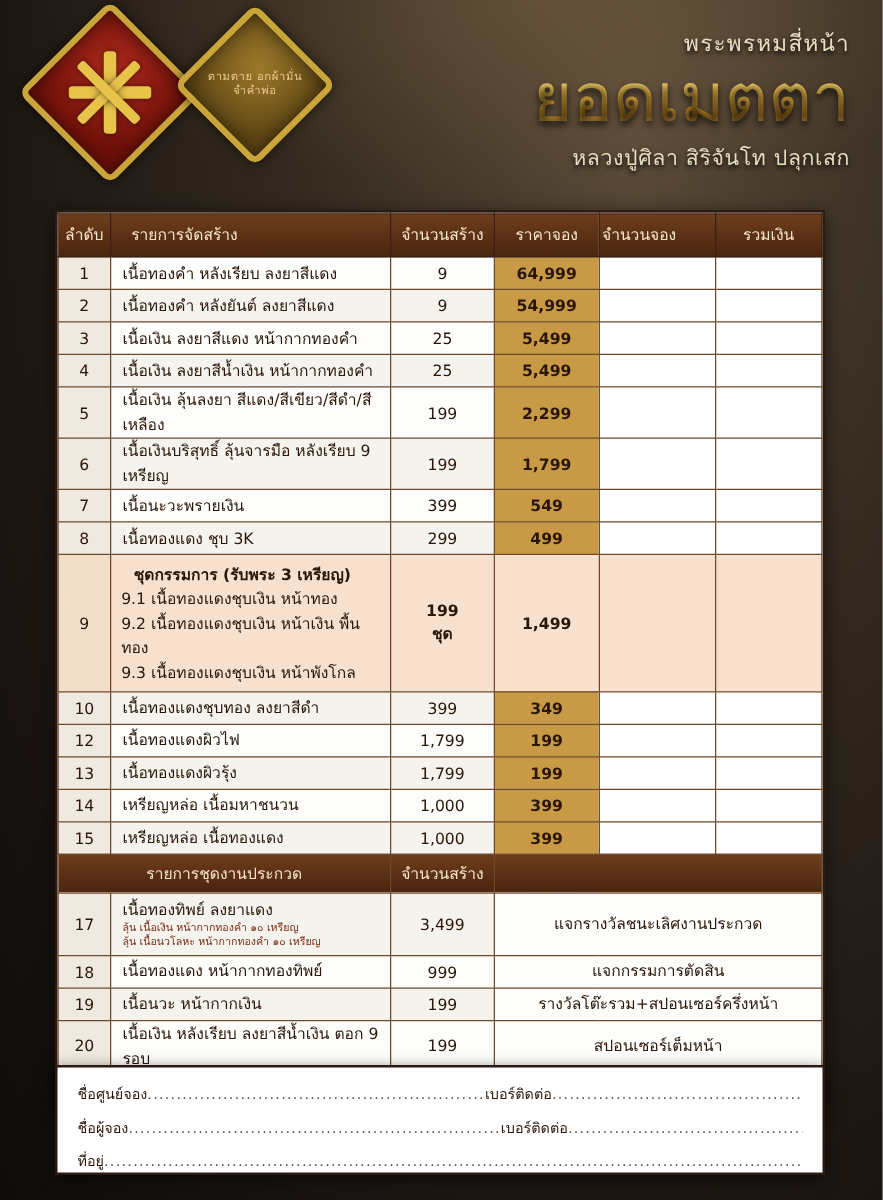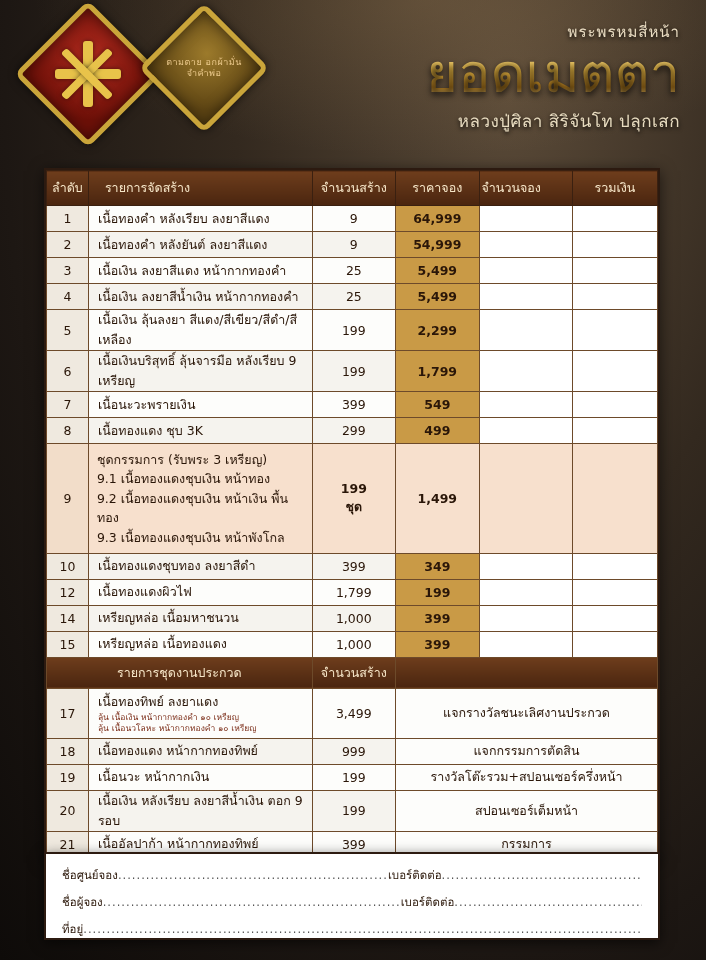--- a/index.html
+++ b/index.html
@@ -69,21 +69,21 @@
   .cross .v{ left:28px; top:0; width:10px; height:66px;}
   .cross .h{ top:28px; left:0; width:66px; height:10px;}
   .cross .d1{ left:28px; top:0; width:8px; height:66px; transform:rotate(45deg);}
   .cross .d2{ left:28px; top:0; width:8px; height:66px; transform:rotate(-45deg);}
 
   .titles {
     position:absolute; right:26px; top:20px; text-align:right;
     font-family:"DejaVu Sans", sans-serif;
   }
   .t-small {
-    font-size:15px; color:#e9dcc2; letter-spacing:1px;
+    font-size:18px; color:#e9dcc2; letter-spacing:1px;
     text-shadow:0 2px 4px rgba(0,0,0,.9);
   }
   .t-big {
     font-size:54px; line-height:1.05; font-weight:normal;
     background:linear-gradient(180deg,#fdf0b0 0%,#e8b743 42%,#a9741b 72%,#f3dd95 100%);
     -webkit-background-clip:text; background-clip:text; color:transparent;
     text-shadow:0 3px 6px rgba(0,0,0,.75);
     margin:2px 0 4px;
   }
   .t-sub {
@@ -118,21 +118,21 @@
   td.no   { text-align:center; background:#efe9df !important; }
   td.name { text-align:left; padding-left:9px; }
   td.qty  { text-align:center; }
   td.price{ text-align:center; background:#c99a46 !important; color:#2a1608; font-weight:bold;}
   td.blank{ background:#fff !important; }
   td.note { text-align:center; background:#fdfdfb !important; }
 
   .kit-row td { background:#f7e0cd !important; vertical-align:middle; }
   .kit-row td.no { background:#f2ddc9 !important; }
   .kit-name { text-align:left; padding:6px 8px; line-height:1.55; }
-  .kit-title { font-weight:normal; }
+  .kit-title { font-weight:bold;margin-left:10px; }
   .kit-qty { text-align:center; font-weight:bold; line-height:1.5; }
   .kit-price { text-align:center; background:#f0c9a5 !important; font-weight:bold; }
 
   .section-row td {
     background:linear-gradient(180deg,#6e3d1c,#4a250f) !important;
     color:#f6e6c8; text-align:center; padding:5px 2px; font-size:12.5px;
   }
   .sub-lines { font-size:8.5px; color:#7a2b16; line-height:1.35; }
   .row17 td.name { padding-top:3px; padding-bottom:3px; }
 
@@ -297,20 +297,28 @@
         </tr>
         <tr>
           <td class="no">12</td>
           <td class="name">เนื้อทองแดงผิวไฟ</td>
           <td class="qty">1,799</td>
           <td class="price">199</td>
           <td class="blank"></td>
           <td class="blank"></td>
         </tr>
         <tr>
+          <td class="no">13</td>
+          <td class="name">เนื้อทองแดงผิวรุ้ง</td>
+          <td class="qty">1,799</td>
+          <td class="price">199</td>
+          <td class="blank"></td>
+          <td class="blank"></td>
+        </tr>
+        <tr>
           <td class="no">14</td>
           <td class="name">เหรียญหล่อ เนื้อมหาชนวน</td>
           <td class="qty">1,000</td>
           <td class="price">399</td>
           <td class="blank"></td>
           <td class="blank"></td>
         </tr>
         <tr>
           <td class="no">15</td>
           <td class="name">เหรียญหล่อ เนื้อทองแดง</td>

